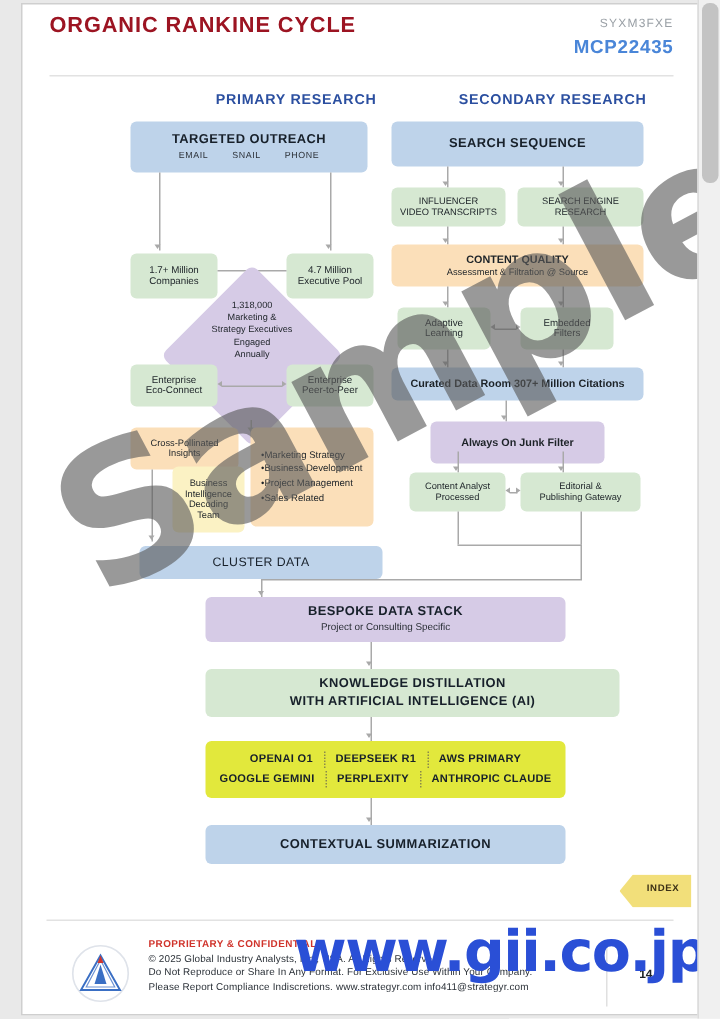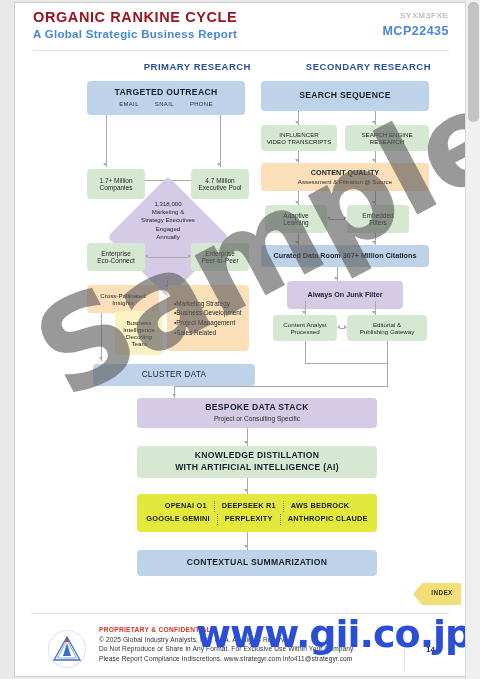--- a/index.html
+++ b/index.html
@@ -132,21 +132,20 @@
     font-family:"DejaVu Sans",sans-serif;
   }
 </style>
 </head>
 <body>
 
 <div class="page">
 
   <div class="hdr">
     <h1>ORGANIC RANKINE CYCLE</h1>
-    <h2>A Global Strategic Business Report</h2>
     <div class="code1">SYXM3FXE</div>
     <div class="code2">MCP22435</div>
     <div class="rule"></div>
   </div>
 
   <div class="canvas">
 
     <div class="colhead" style="left:66px;top:8px;width:170px;">PRIMARY RESEARCH</div>
     <div class="colhead" style="left:240px;top:8px;width:176px;">SECONDARY RESEARCH</div>
 
@@ -302,33 +301,33 @@
     <div class="arrowdown" style="left:156.6px;top:341px;"></div>
     <div class="ln vl" style="left:372px;top:310px;height:23px;"></div>
 
     <div class="box purple" style="left:122px;top:345px;width:240px;height:30px;">
       <div class="t-title">BESPOKE DATA STACK</div>
       <div class="t-sub">Project or Consulting Specific</div>
     </div>
     <div class="ln vl" style="left:232px;top:375px;height:18px;"></div>
     <div class="arrowdown" style="left:229.4px;top:388px;"></div>
 
-    <div class="box green" style="left:122px;top:393px;width:240px;height:32px;">
+    <div class="box green" style="left:122px;top:393px;width:276px;height:32px;">
       <div class="t-title">KNOWLEDGE DISTILLATION</div>
       <div class="t-title" style="margin-top:2px;">WITH ARTIFICIAL INTELLIGENCE (AI)</div>
     </div>
     <div class="ln vl" style="left:232px;top:425px;height:16px;"></div>
     <div class="arrowdown" style="left:229.4px;top:436px;"></div>
 
     <div class="box yellow" style="left:122px;top:441px;width:240px;height:38px;">
       <div class="aigrid">
         <div class="airow">
           <div class="cell">OPENAI O1</div>
           <div class="cell">DEEPSEEK R1</div>
-          <div class="cell">AWS BEDROCK</div>
+          <div class="cell">AWS PRIMARY</div>
         </div>
         <div class="airow">
           <div class="cell">GOOGLE GEMINI</div>
           <div class="cell">PERPLEXITY</div>
           <div class="cell">ANTHROPIC CLAUDE</div>
         </div>
       </div>
     </div>
     <div class="ln vl" style="left:232px;top:479px;height:18px;"></div>
     <div class="arrowdown" style="left:229.4px;top:492px;"></div>

